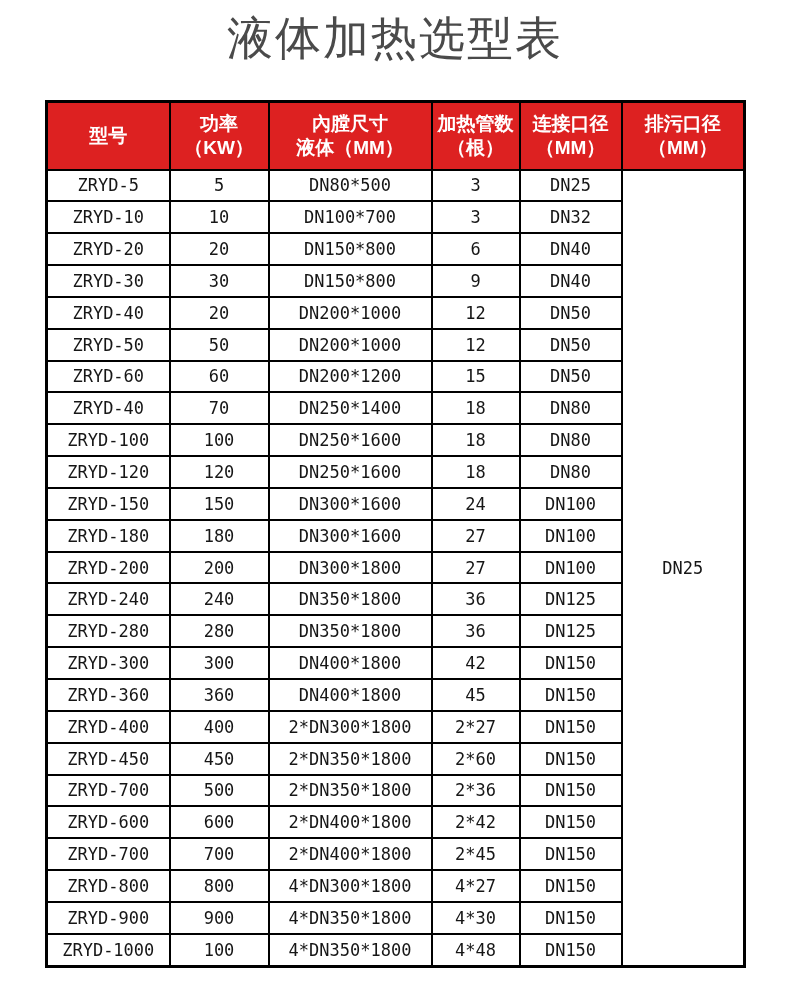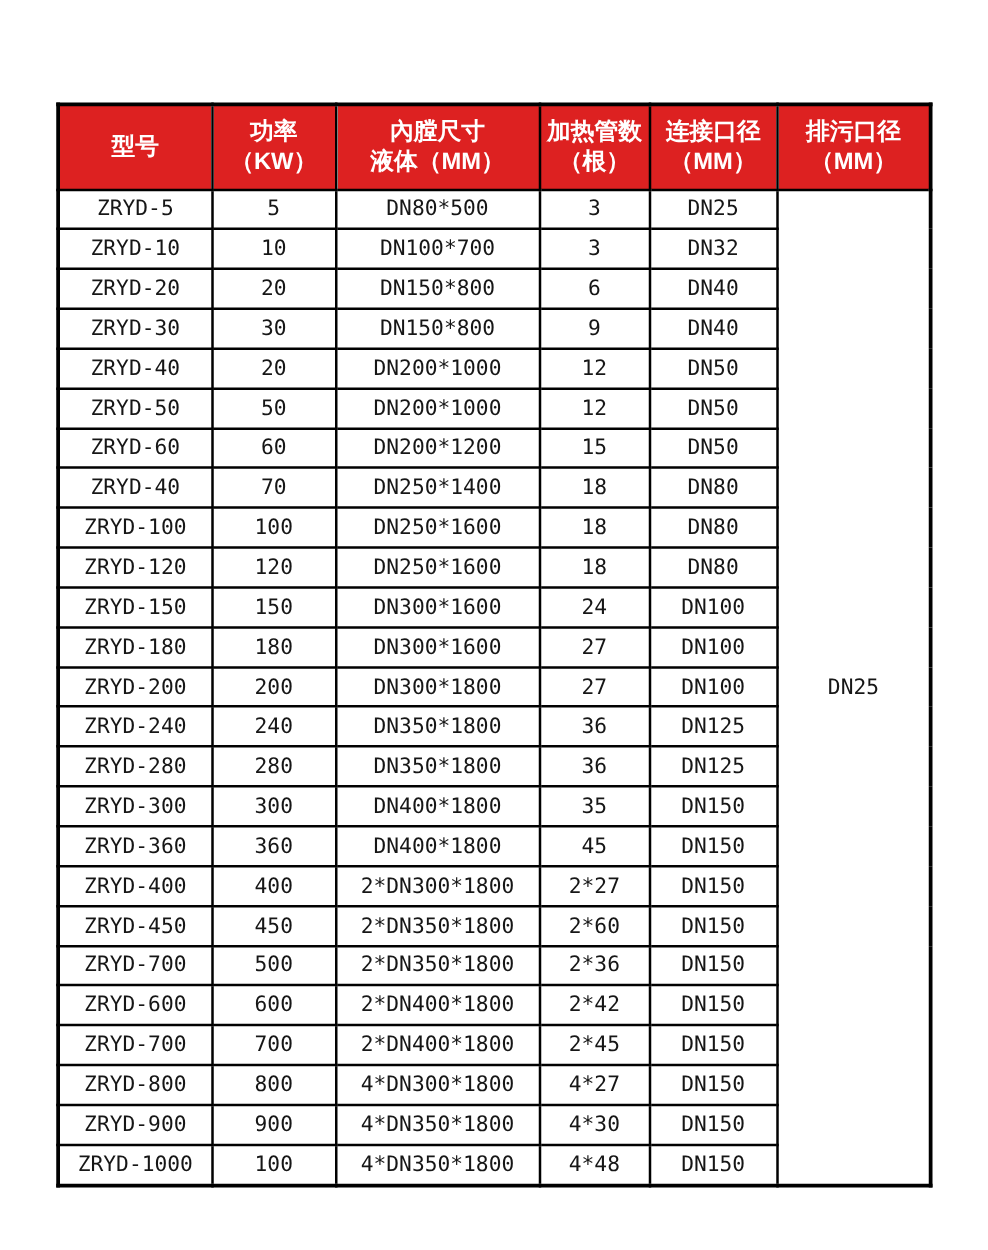--- a/index.html
+++ b/index.html
@@ -23,21 +23,21 @@
     margin: 0;
     text-align: center;
     font-size: 46px;
     font-weight: 500;
     letter-spacing: 2px;
     color: #4a4a4a;
   }
   table.spec-table {
     position: absolute;
     left: 45px;
-    top: 82px;
+    top: 100px;
     width: 698px;
     height: 868px;
     border-collapse: collapse;
     table-layout: fixed;
   }
   table.spec-table {
     border: 3px solid #000000;
   }
   .spec-table th, .spec-table td {
     border: 2px solid #000000;
@@ -61,20 +61,21 @@
     font-family: "DejaVu Sans Mono", monospace;
     font-size: 17px;
     color: #161616;
     background: #ffffff;
   }
 </style>
 </head>
 <body>
 
 <div class="page">
+  <h1 class="title">液体加热选型表</h1>
 
   <table class="spec-table">
     <colgroup>
       <col style="width:123px">
       <col style="width:99px">
       <col style="width:163px">
       <col style="width:88px">
       <col style="width:102px">
       <col style="width:123px">
     </colgroup>
@@ -210,21 +211,21 @@
           <td>ZRYD-280</td>
           <td>280</td>
           <td>DN350*1800</td>
           <td>36</td>
           <td>DN125</td>
         </tr>
         <tr>
           <td>ZRYD-300</td>
           <td>300</td>
           <td>DN400*1800</td>
-          <td>35</td>
+          <td>42</td>
           <td>DN150</td>
         </tr>
         <tr>
           <td>ZRYD-360</td>
           <td>360</td>
           <td>DN400*1800</td>
           <td>45</td>
           <td>DN150</td>
         </tr>
         <tr>

